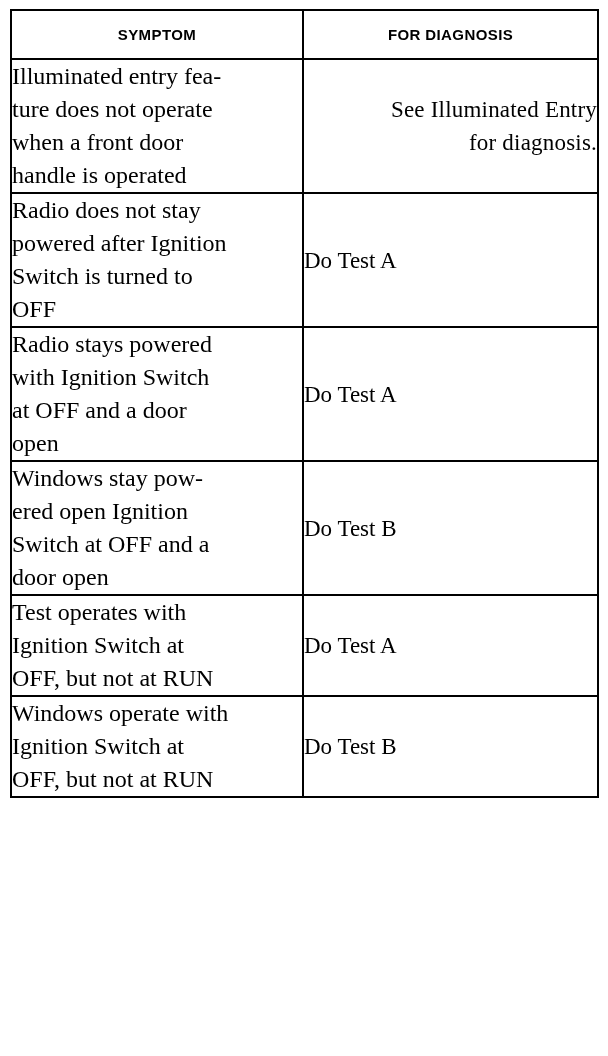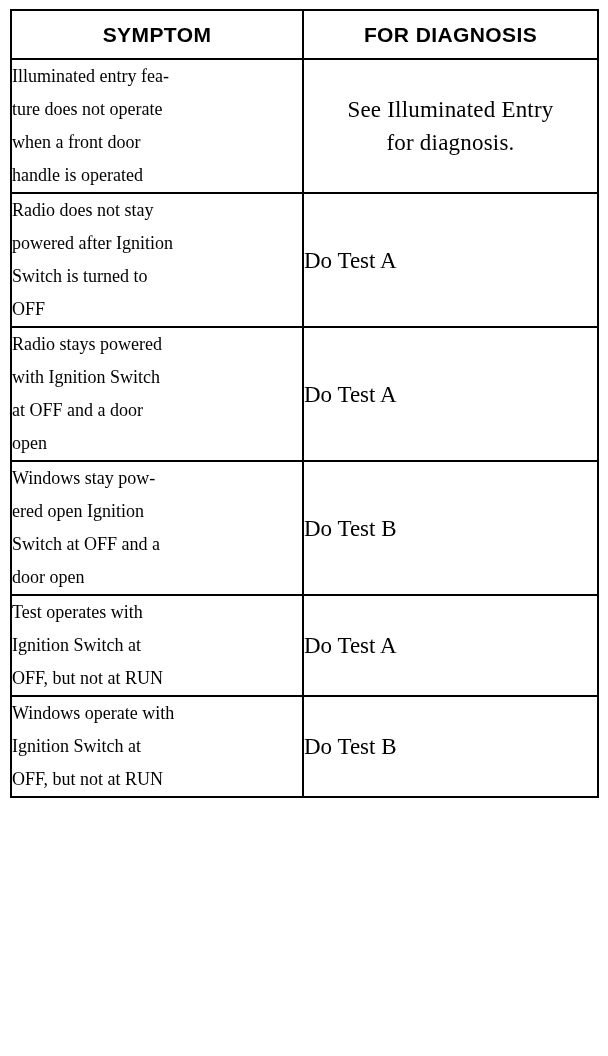--- a/index.html
+++ b/index.html
@@ -32,41 +32,41 @@
   }
 
   .col-symptom { width: 292px; }
   .col-diagnosis { width: 295px; }
 
   thead th {
     height: 47px;
     text-align: center;
     font-family: "Liberation Sans", sans-serif;
     font-weight: bold;
-    font-size: 21px;
+    font-size: 15px;
     letter-spacing: 0.4px;
   }
 
   td.symptom-cell {
     font-family: "Liberation Serif", serif;
-    font-size: 18px;
+    font-size: 24px;
     line-height: 33px;
     text-align: left;
     padding: 9px 6px 9px 10px;
   }
 
   td.diagnosis-cell {
     font-family: "Liberation Serif", serif;
     font-size: 23px;
     line-height: 33px;
     padding: 9px 8px;
   }
 
   td.diagnosis-cell.align-left {
-    text-align: center;
+    text-align: right;
     padding-left: 11px;
     margin-top: 40px;
   }
 
   .symptom-line,
   .diagnosis-line {
     display: block;
     white-space: pre;
   }
 

